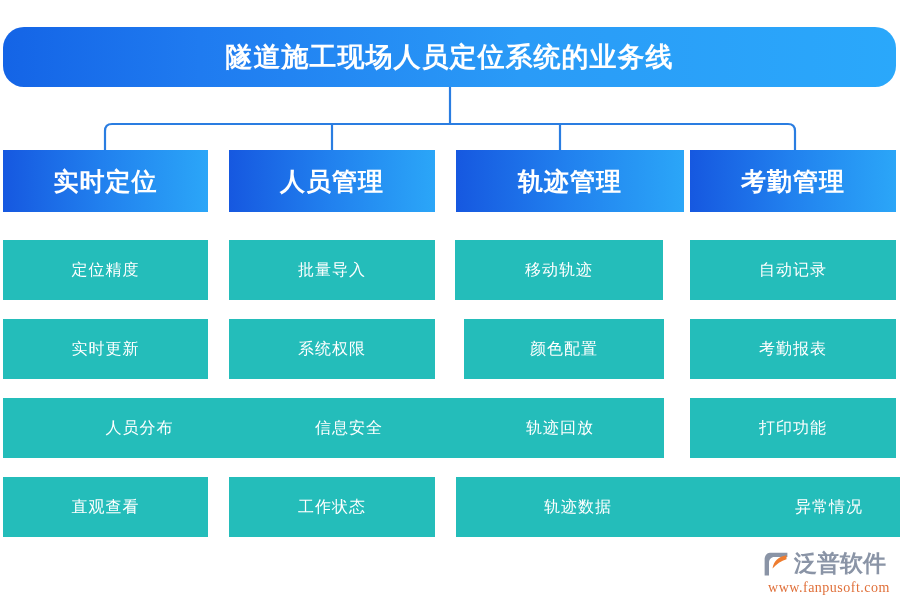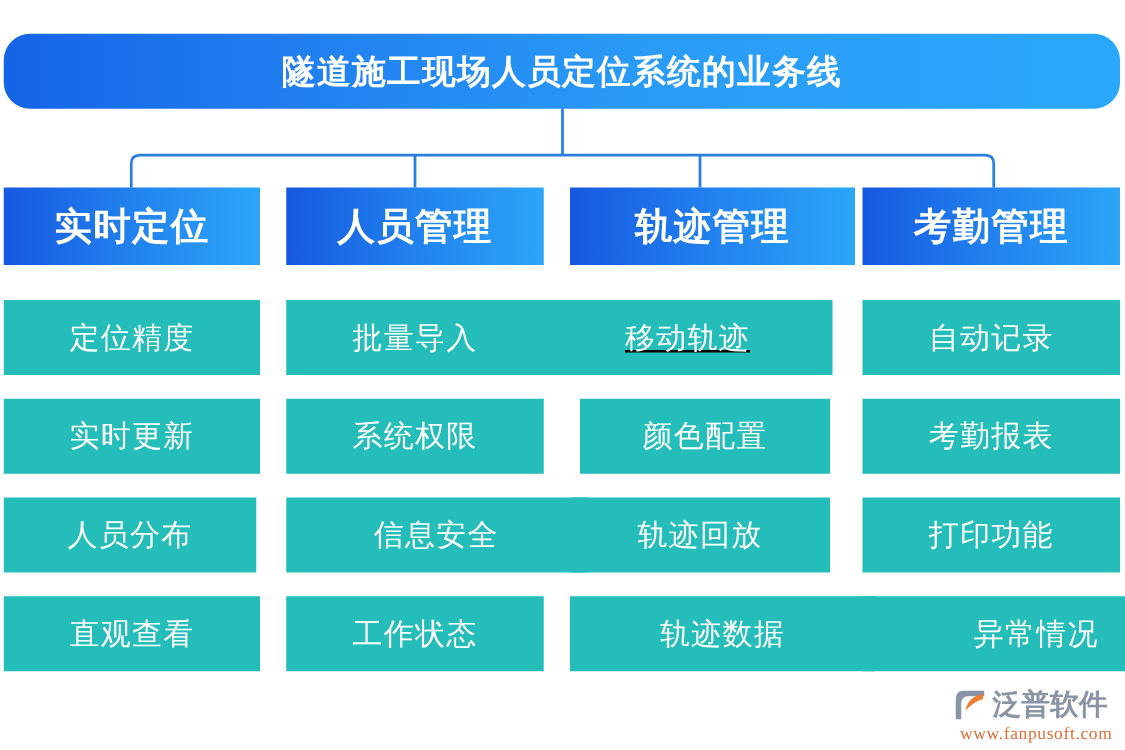--- a/index.html
+++ b/index.html
@@ -57,38 +57,38 @@
   
   .cat-box {
     position: absolute;
     height: 62px;
     display: flex;
     align-items: center;
     justify-content: center;
   }
   .cat-box .cat-label {
     color: #ffffff;
-    font-size: 30px;
+    font-size: 25px;
     font-weight: bold;
     letter-spacing: 1px;
     white-space: nowrap;
   }
 
   
   .item-box {
     position: absolute;
     height: 60px;
     background: #24bdba;
     display: flex;
     align-items: center;
     justify-content: center;
   }
   .item-box .item-label {
     color: #ffffff;
-    font-size: 24px;
+    font-size: 16px;
     letter-spacing: 1px;
     white-space: nowrap;
   }
 
   
   .logo {
     position: absolute;
     left: 762px;
     top: 549px;
     width: 134px;
@@ -160,41 +160,41 @@
               background:linear-gradient(90deg,#1658e0 0%,#2180ee 48%,#2ba6f8 100%);">
     <span class="cat-label">考勤管理</span>
   </div>
 
   <div class="item-box" style="left:3px; top:240px; width:205px;">
     <span class="item-label">定位精度</span>
   </div>
   <div class="item-box" style="left:3px; top:319px; width:205px;">
     <span class="item-label">实时更新</span>
   </div>
-  <div class="item-box" style="left:3px; top:398px; width:202px;">
+  <div class="item-box" style="left:3px; top:398px; width:225px;padding-left:24px;">
     <span class="item-label">人员分布</span>
   </div>
   <div class="item-box" style="left:3px; top:477px; width:205px;">
     <span class="item-label">直观查看</span>
   </div>
 
   <div class="item-box" style="left:229px; top:240px; width:206px;">
     <span class="item-label">批量导入</span>
   </div>
   <div class="item-box" style="left:229px; top:319px; width:206px;">
     <span class="item-label">系统权限</span>
   </div>
   <div class="item-box" style="left:229px; top:398px; width:240px;">
     <span class="item-label">信息安全</span>
   </div>
   <div class="item-box" style="left:229px; top:477px; width:206px;">
     <span class="item-label">工作状态</span>
   </div>
 
-  <div class="item-box" style="left:434px; top:240px; width:232px;text-decoration:underline;">
+  <div class="item-box" style="left:455px; top:240px; width:208px;">
     <span class="item-label">移动轨迹</span>
   </div>
   <div class="item-box" style="left:464px; top:319px; width:200px;">
     <span class="item-label">颜色配置</span>
   </div>
   <div class="item-box" style="left:456px; top:398px; width:208px;">
     <span class="item-label">轨迹回放</span>
   </div>
   <div class="item-box" style="left:456px; top:477px; width:244px;">
     <span class="item-label">轨迹数据</span>

